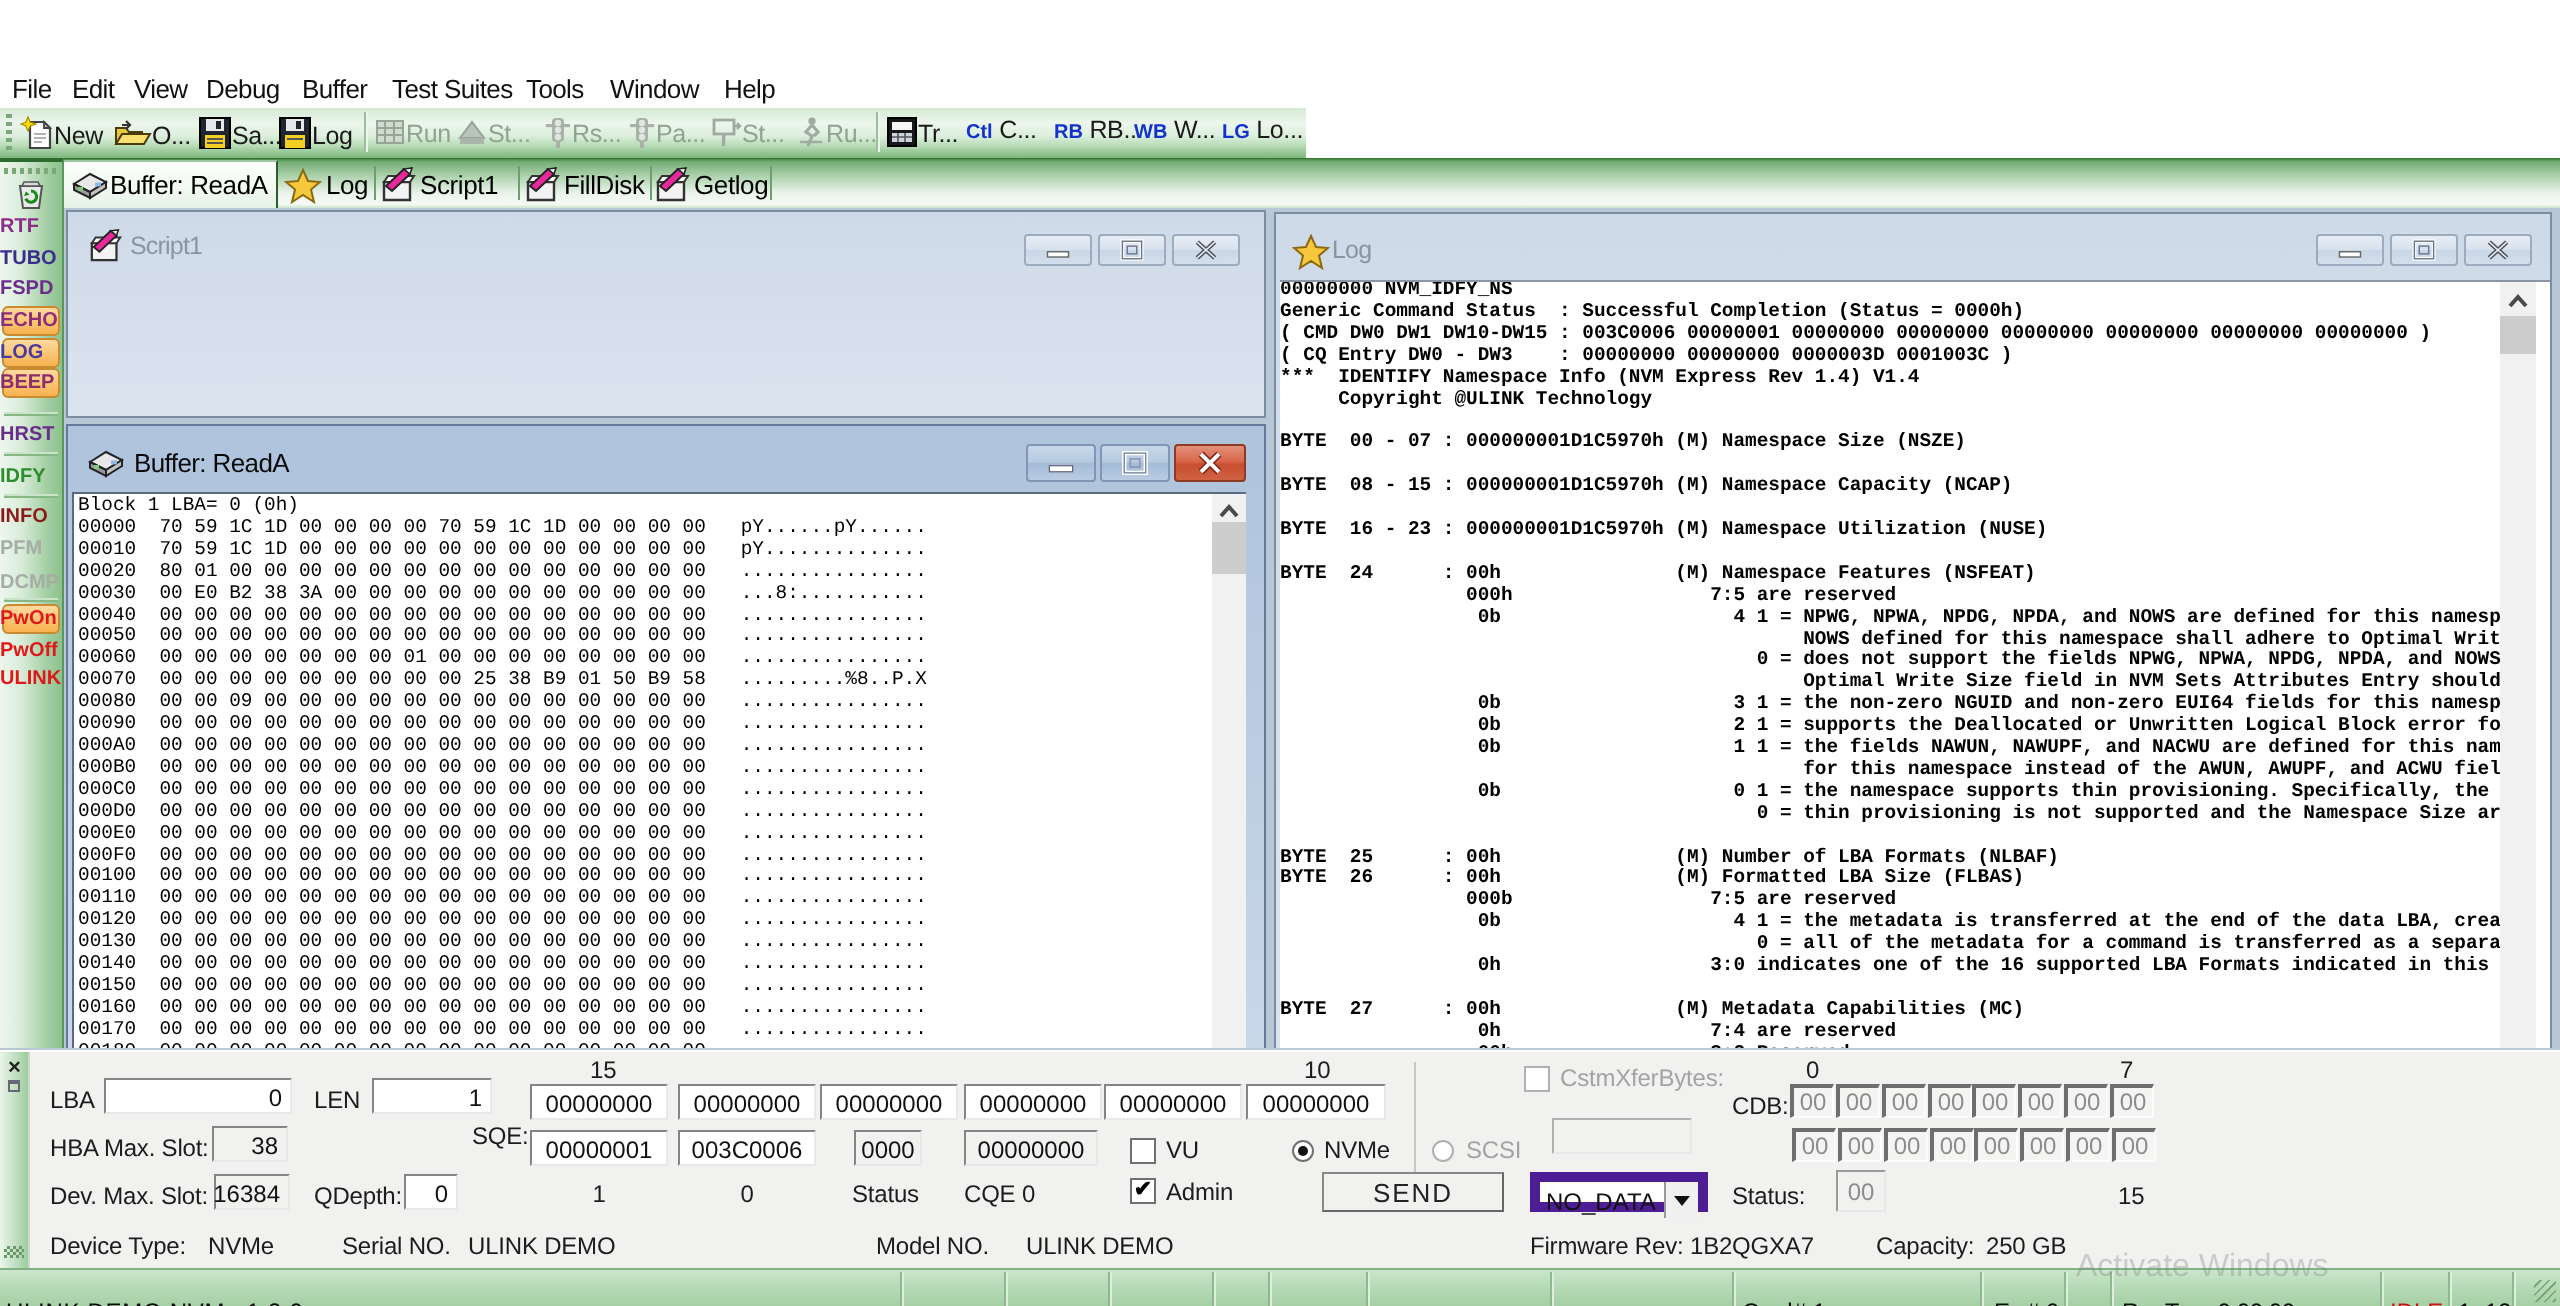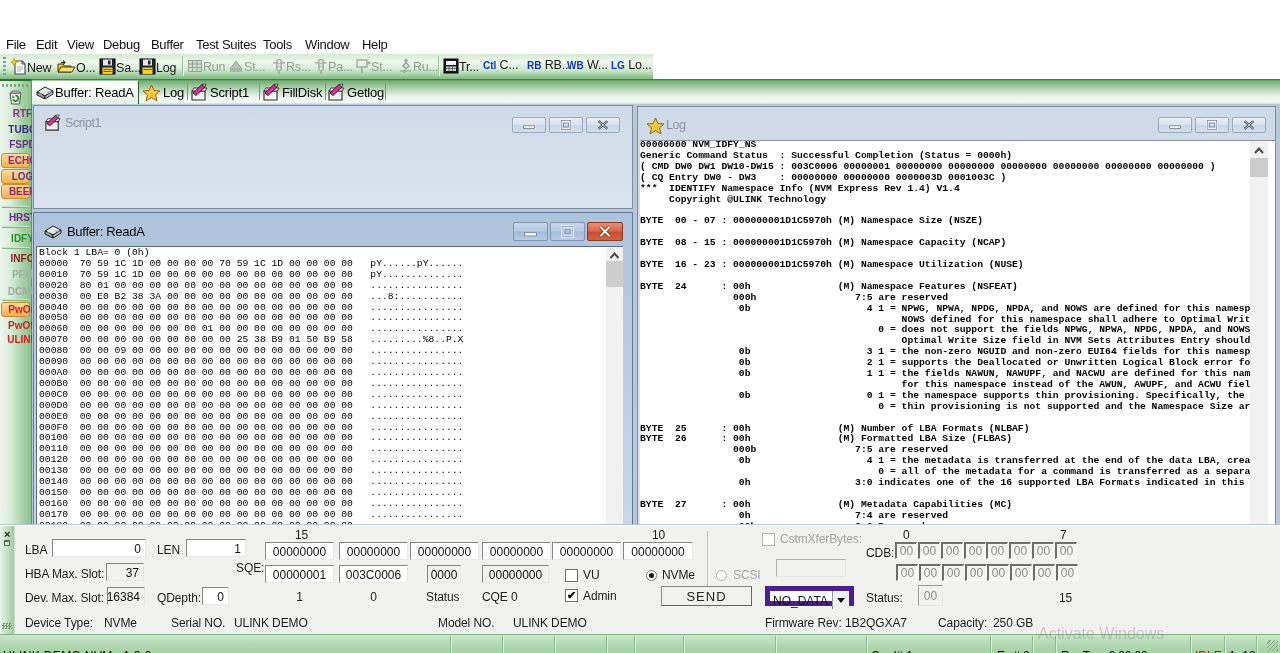--- a/index.html
+++ b/index.html
@@ -40,21 +40,21 @@
   background:linear-gradient(to bottom,#fcfefc 0,#f2f9f2 60%,#e4f1e4 100%);
   border-right:1px solid #2f5c2f; border-top:1px solid #9cc69c; }
 
 
 #side { position:absolute; left:0; top:79px; width:32px; height:446px;
   border-top:2px solid #2e6b2e;
   background:linear-gradient(to right,#eef7ee 0,#d8ecd8 35%,#a4cfa4 75%,#8cc18c 100%);
   border-right:1px solid #5d965d; }
 #side .grip-h { position:absolute; left:2px; top:3px; width:27px; height:3px;
   background:repeating-linear-gradient(to right,#7aa87a 0,#7aa87a 2px,transparent 2px,transparent 4px); }
-#side .sb { position:absolute; left:0; width:45px; text-align:center;
+#side .sb { position:absolute; left:0; width:45px; text-align:left;
   font-size:10px; font-weight:bold; font-family:"Liberation Sans",sans-serif; }
 #side .obox { position:absolute; left:1px; width:29px; height:15px;
   background:linear-gradient(to bottom,#ffd9a0,#f7b24e); border:1px solid #c98a30; border-radius:3px; }
 #side .ssep { position:absolute; left:2px; width:27px; height:1px; background:#c9e4c9;
   box-shadow:0 1px 0 #86b886; }
 
 
 #mdi { position:absolute; left:32px; top:104px; width:1248px; height:421px; background:#b9c8d7; }
 .win { position:absolute; }
 .wb { position:absolute; width:34px; height:16px; border-radius:2px; }
@@ -503,21 +503,21 @@
       </div>
   <div class="inp gray" style="left:482px;top:39px;width:67px;height:18px">
         <span class="c">00000000</span>
       </div>
   <span class="lab" style="left:265px;top:64px;width:69px;text-align:center">1</span>
   <span class="lab" style="left:339px;top:64px;width:69px;text-align:center">0</span>
   <span class="lab" style="left:426px;top:64px">Status</span>
   <span class="lab" style="left:482px;top:64px">CQE 0</span>
   <span class="lab" style="left:25px;top:41px">HBA Max. Slot:</span>
   <div class="inp gray" style="left:106px;top:37px;width:38px;height:18px">
-        <span class="v">37</span>
+        <span class="v">38</span>
       </div>
   <span class="lab" style="left:25px;top:65px">Dev. Max. Slot:</span>
   <div class="inp gray" style="left:107px;top:61px;width:38px;height:18px">
         <span class="v">16384</span>
       </div>
   <span class="lab" style="left:157px;top:65px">QDepth:</span>
   <div class="inp" style="left:202px;top:61px;width:27px;height:18px">
         <span class="v">0</span>
       </div>
   <span class="lab" style="left:25px;top:90px">Device Type:</span>

